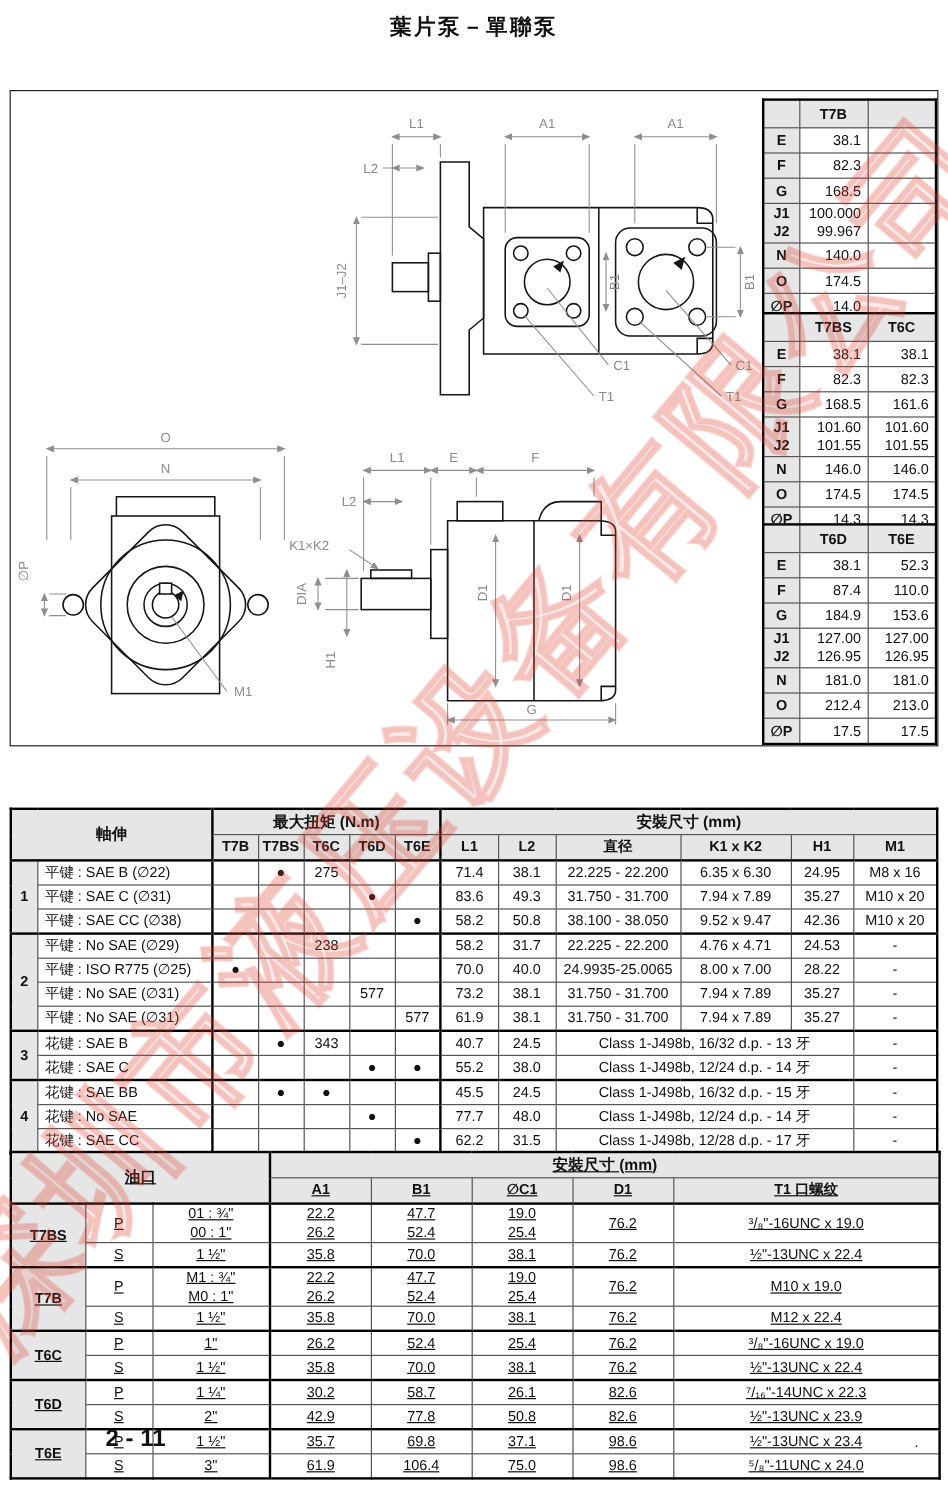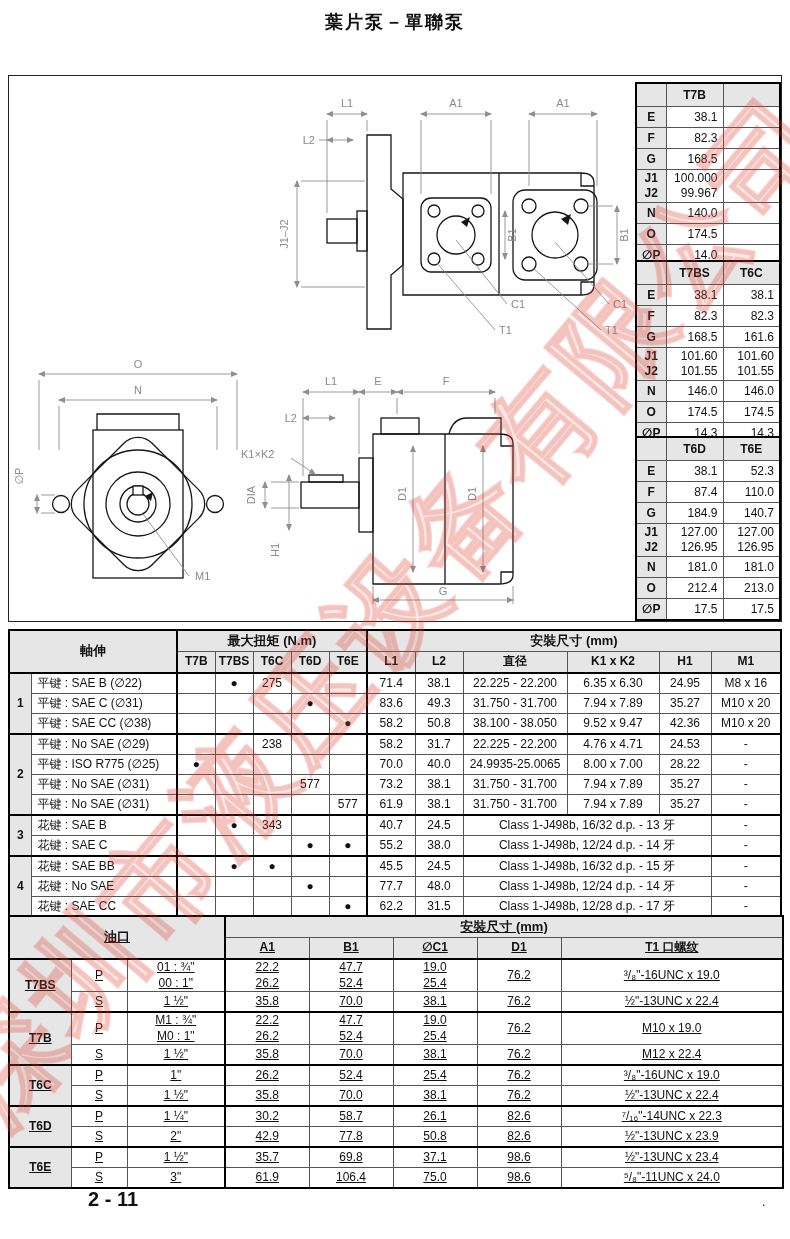--- a/index.html
+++ b/index.html
@@ -12,21 +12,21 @@
   table.mini{position:absolute;border-collapse:collapse;table-layout:fixed;font-size:12px;border:2px solid #000;background:#fff;}
   .mini th,.mini td{border:1px solid #555;white-space:pre-line;line-height:1.25;}
   .mini th{background:#e6e6e6;font-weight:bold;text-align:center;height:20px;}
   .mini td.lbl{background:#e6e6e6;font-weight:bold;text-align:center;}
   .mini td.val{text-align:right;padding-right:5px;height:18px;}
   .m1{left:626px;top:6px;}
   .m2{left:626px;top:184px;}
   .m3{left:626px;top:360px;}
   
   table.big-t{position:absolute;left:8px;border-collapse:collapse;table-layout:fixed;width:774px;
-              font-size:12px;border:2px solid #000;background:transparent;}
+              font-size:12px;border:2px solid #000;background:transparent;margin-top:44px;}
   .big-t th,.big-t td{border:1px solid #555;white-space:pre-line;line-height:1.3;padding:0 2px;}
   .big-t th{background:#e6e6e6;font-weight:bold;text-align:center;height:20px;}
   .big-t td{height:19px;text-align:center;}
   .big-t td.desc{text-align:left;padding-left:6px;}
   .big-t td.gno,.big-t td.model{background:#e6e6e6;font-weight:bold;text-align:center;}
   .bl2{border-left:2px solid #000 !important;}
   .hb{border-bottom:2px solid #000 !important;}
   tr.h2 th{border-bottom:2px solid #000;}
   tr.gs td{border-top:2px solid #000;}
   .shaft{top:629px;}
@@ -316,21 +316,21 @@
           <td class="val">52.3</td>
         </tr>
     <tr>
           <td class="lbl">F</td>
           <td class="val">87.4</td>
           <td class="val">110.0</td>
         </tr>
     <tr>
           <td class="lbl">G</td>
           <td class="val">184.9</td>
-          <td class="val">140.7</td>
+          <td class="val">153.6</td>
         </tr>
     <tr>
           <td class="lbl">J1
 J2</td>
           <td class="val">127.00
 126.95</td>
           <td class="val">127.00
 126.95</td>
         </tr>
     <tr>

